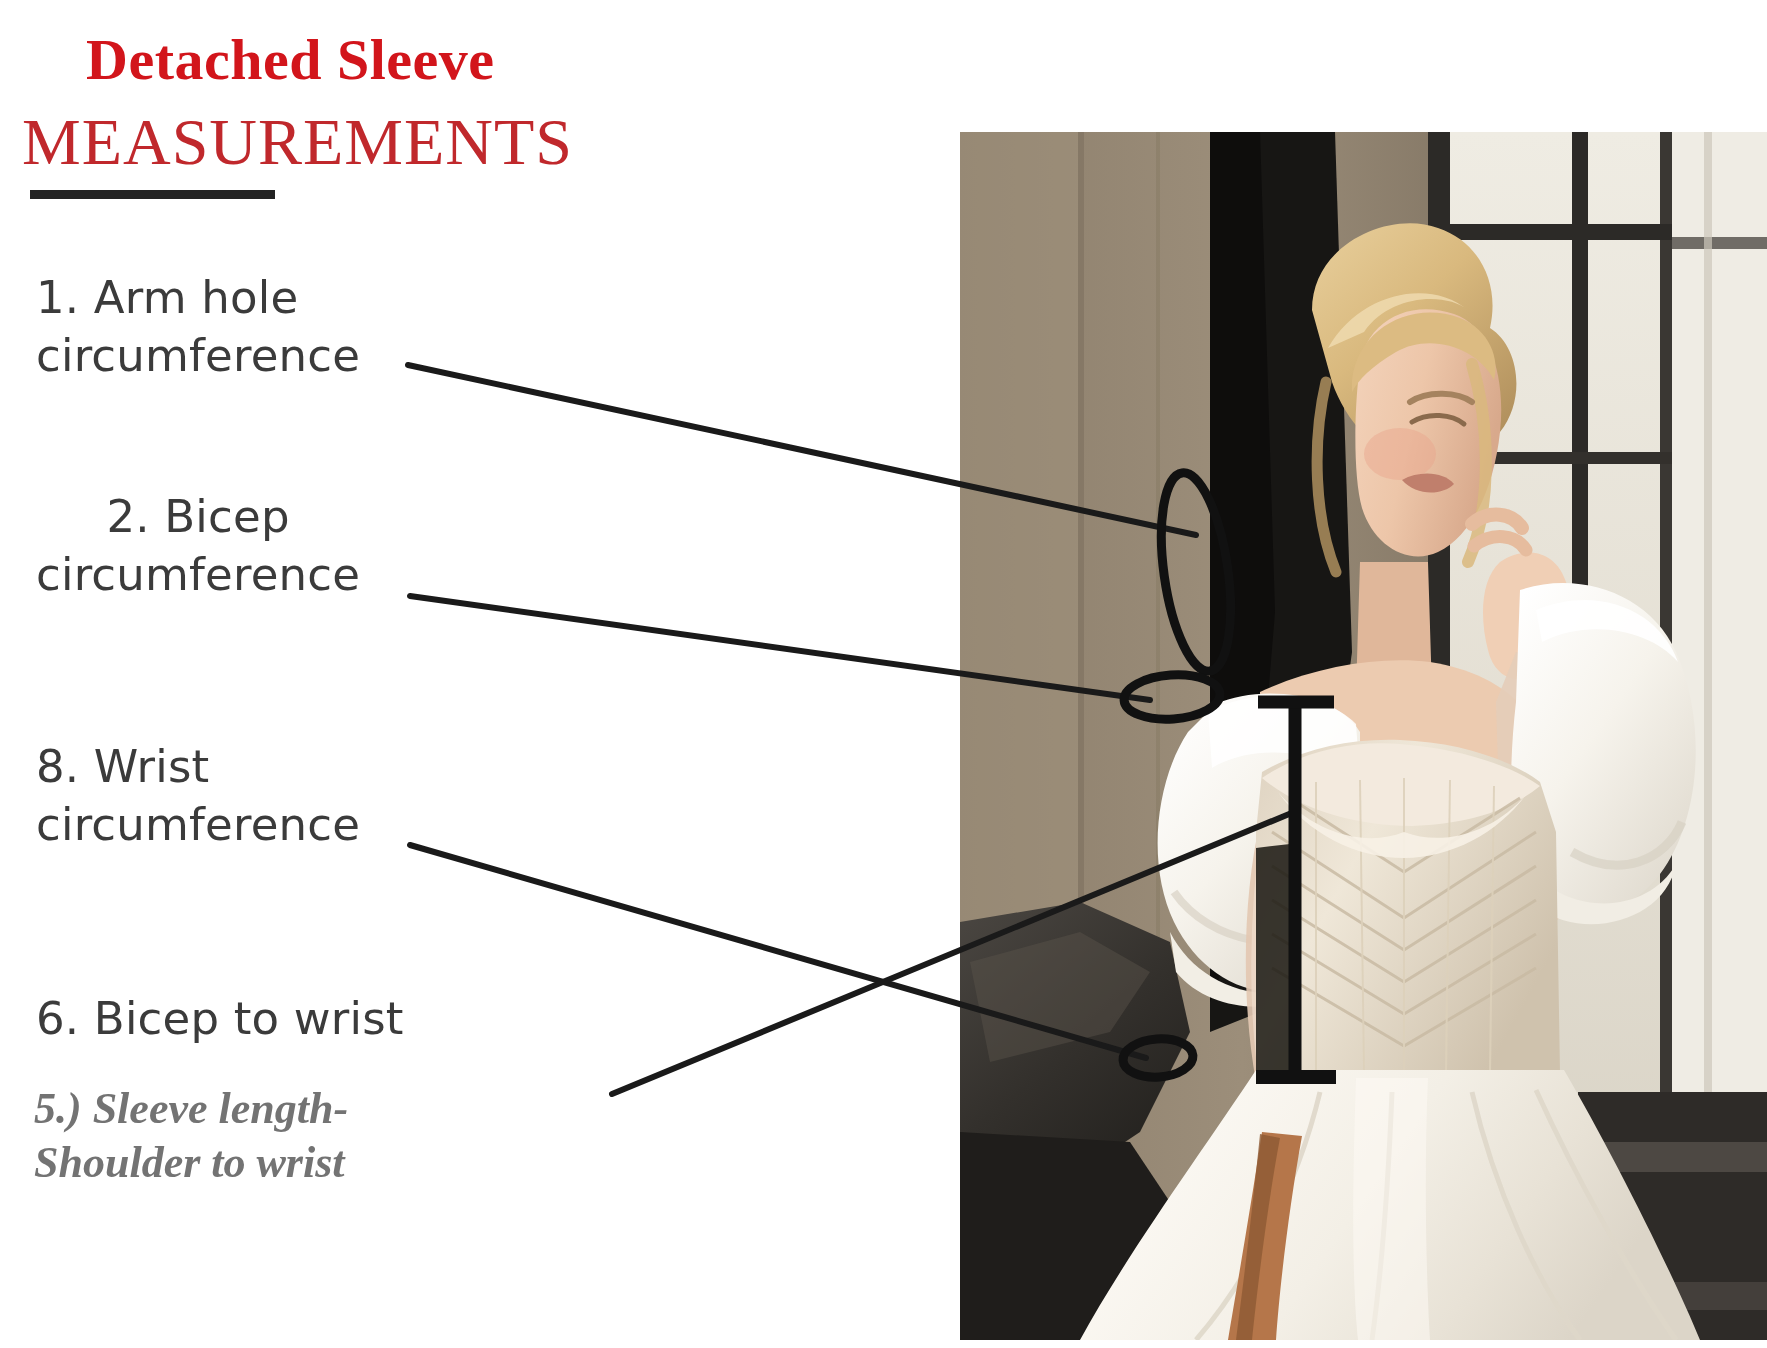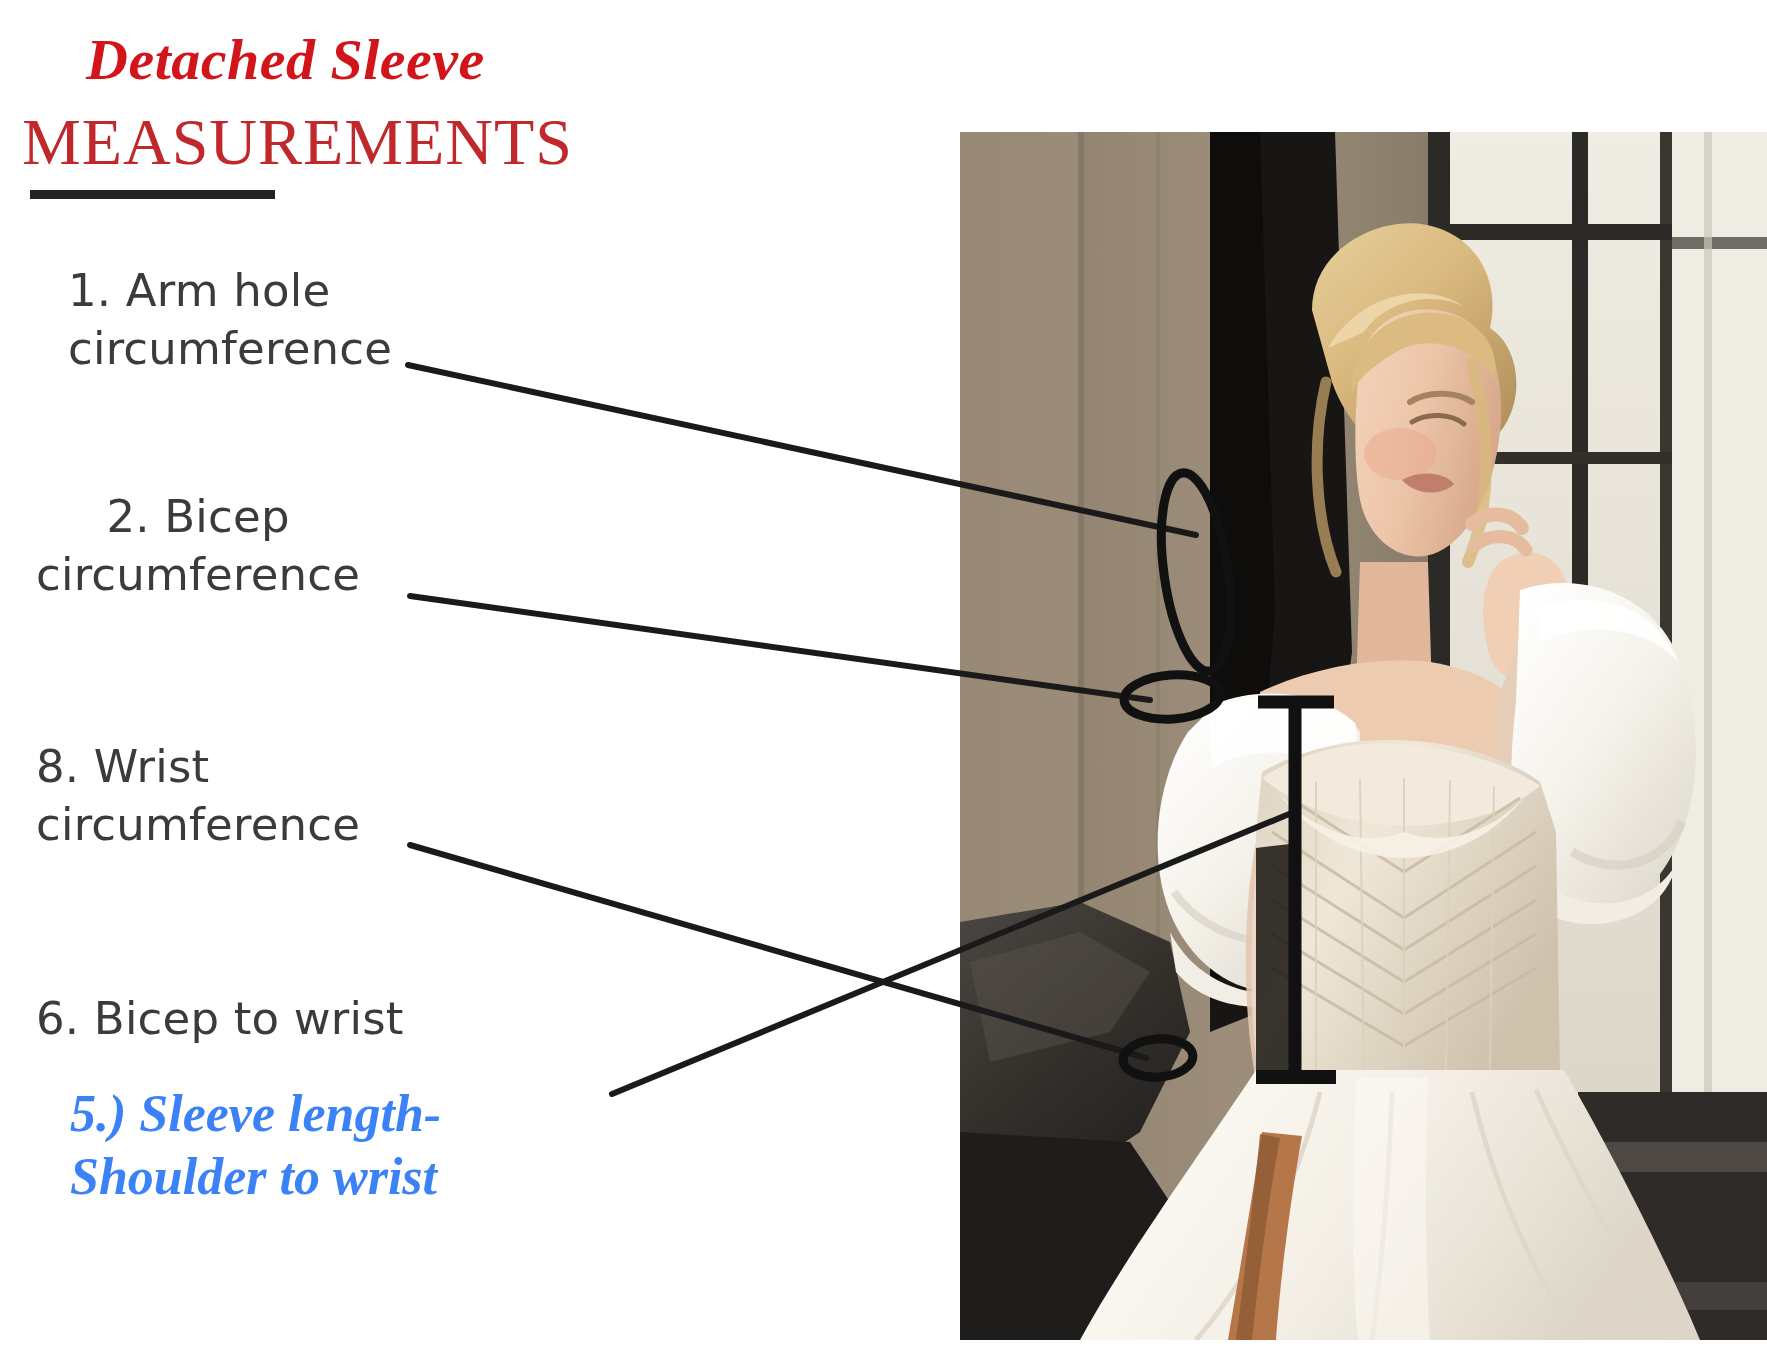--- a/index.html
+++ b/index.html
@@ -24,21 +24,20 @@
     left: 0; top: 0;
     width: 960px; height: 1348px;
     background: #ffffff;
   }
 
   #title-script {
     position: absolute;
     left: 86px;
     top: 26px;
     font-family: "Liberation Serif", "DejaVu Serif", serif;
-    font-style: italic;
     font-weight: bold;
     font-size: 58px;
     letter-spacing: 0.5px;
     color: #D2151B;
     white-space: nowrap;
   }
 
   #title-main {
     position: absolute;
     left: 22px;
@@ -63,38 +62,37 @@
 
   .measure-item {
     position: absolute;
     font-family: "DejaVu Sans", sans-serif;
     font-size: 45px;
     line-height: 1.28;
     color: #3b3b3b;
     letter-spacing: 0.2px;
     white-space: pre-line;
   }
-  #item-1 { left: 36px; top: 262px; margin-left: 32px; }
+  #item-1 { left: 36px; top: 269px; }
   #item-2 { left: 36px; top: 488px; text-align: center; }
   #item-3 { left: 36px; top: 738px; }
   #item-4 { left: 36px; top: 990px; }
 
   #item-5 {
     position: absolute;
     left: 34px;
     top: 1082px;
     width: 470px;
     font-family: "Liberation Serif", "DejaVu Serif", serif;
     font-style: italic;
     font-weight: bold;
-    font-size: 52px;
+    font-size: 44px;
     line-height: 1.22;
-    color: #3b82f6;
+    color: #737373;
     white-space: pre-line;
-    margin-left: 36px;
   }
 
   
   #photo {
     position: absolute;
     left: 960px;
     top: 132px;
     width: 807px;
     height: 1208px;
     overflow: hidden;

